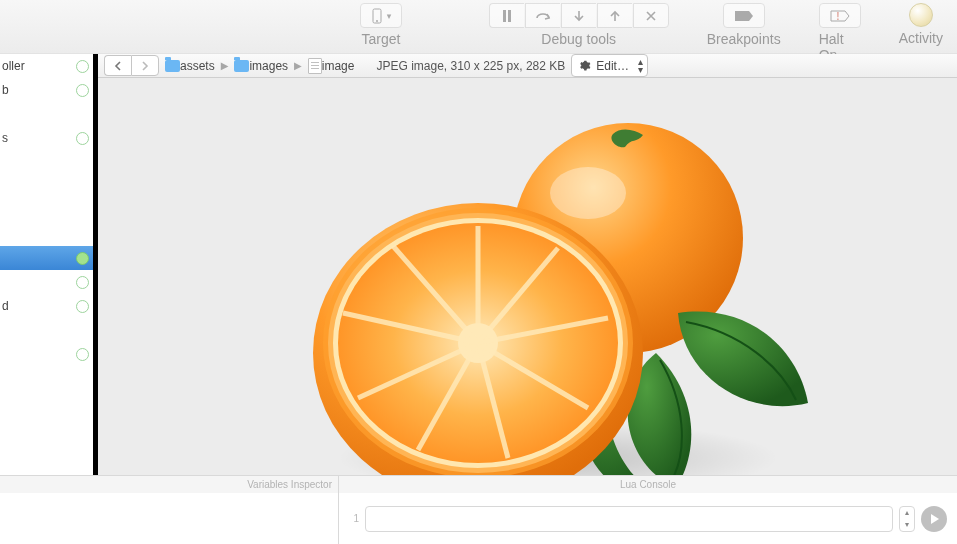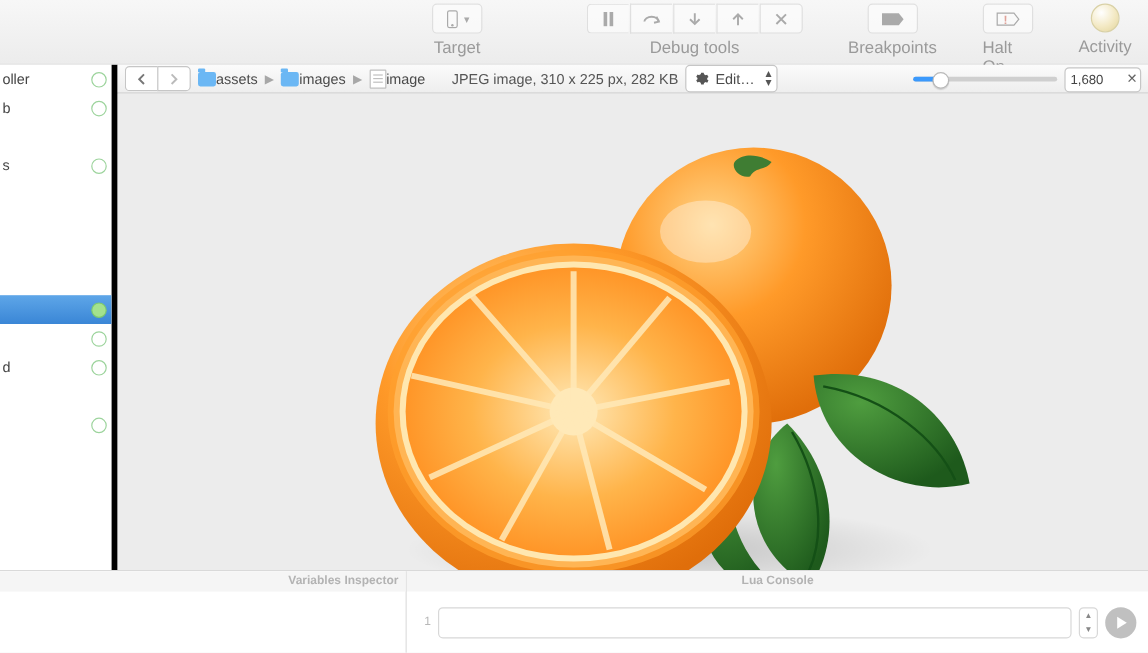--- a/index.html
+++ b/index.html
@@ -44,21 +44,21 @@
 .zoom-fill{position:absolute;left:0;top:0;bottom:0;width:18%;background:#3b99fc;border-radius:2px}
 .zoom-knob{position:absolute;left:18%;top:50%;width:12px;height:12px;margin:-6px 0 0 -6px;border-radius:50%;background:#fff;border:1px solid #b8b8b8;box-shadow:0 1px 1px rgba(0,0,0,.15)}
 .zoom-field{position:relative;height:19px}
 .zoom-field input{width:46px;height:19px;border:1px solid #c6c6c6;border-radius:4px;padding:0 12px 0 4px;font-size:11px;color:#444;background:#fff}
 .zoom-field .x{position:absolute;right:3px;top:50%;transform:translateY(-50%);font-size:11px;color:#666}
 .canvas{flex:1;background:#ececec;position:relative;overflow:hidden}
 .img-stage{position:absolute;left:160px;top:20px;width:560px;height:405px}
 .bottom-zone{height:68px;display:flex;border-top:1px solid #d9d9d9;background:#fafafa}
 .bz-left{width:338px;border-right:1px solid #d9d9d9;background:#fff}
 .bz-right{flex:1;display:flex;flex-direction:column}
-.bz-cap{font-size:10px;color:#b3b3b3;text-align:center;padding:3px 0;font-weight:700;background:#f5f5f5}
+.bz-cap{font-size:10px;color:#b3b3b3;text-align:center;padding:3px 0;font-weight:400;background:#f5f5f5}
 .console-row{flex:1;display:flex;align-items:center;gap:6px;padding:0 10px;background:#fff}
 .ln{font-size:10px;color:#b8b8b8;width:10px;text-align:right}
 .console-input{flex:1;height:24px;border:1px solid #d8d8d8;border-radius:4px;background:#fff}
 .stepper{width:14px;height:24px;border:1px solid #d8d8d8;border-radius:4px;display:flex;flex-direction:column;background:#fff}
 .stepper div{flex:1;display:flex;align-items:center;justify-content:center;font-size:8px;color:#888}
 .play{width:26px;height:26px;border-radius:50%;background:#c0c0c0;display:flex;align-items:center;justify-content:center}
 .play svg{fill:#fff}
 </style>
 </head>
 <body>
@@ -250,30 +250,20 @@
         <span class="meta">JPEG image,  310 x 225 px, 282 KB</span>
 
         <div class="edit-sel">
           <svg width="13" height="13" viewBox="0 0 24 24">
               <path fill="currentColor" d="M12 8a4 4 0 1 0 0 8 4 4 0 0 0 0-8zm9 4a7 7 0 0 0-.1-1l2-1.6-2-3.4-2.4 1A7 7 0 0 0 16 5.3L15.6 3h-4L11 5.3a7 7 0 0 0-2.5 1.4l-2.4-1-2 3.4L6 10.9A7 7 0 0 0 6 13l-2 1.6 2 3.4 2.4-1c.8.6 1.6 1.1 2.5 1.4L11.6 21h4l.4-2.3c.9-.3 1.7-.8 2.5-1.4l2.4 1 2-3.4-2-1.6c.1-.4.1-.8.1-1.3z"></path>
             </svg>
           <span>Edit…</span>
           <span class="chev">▴<br>▾</span>
         </div>
 
-        <div class="zoom-wrap">
-          <div class="zoom-track">
-            <div class="zoom-fill"></div>
-            <div class="zoom-knob"></div>
-          </div>
-          <div class="zoom-field">
-            <input type="text" value="1,680" style="">
-            <span class="x">✕</span>
-          </div>
-        </div>
       </div>
 
       <div class="canvas">
         <div class="img-stage">
           <svg viewBox="0 0 560 405" width="560" height="405">
             <defs>
               <radialGradient id="peel" cx="35%" cy="28%" r="75%">
                 <stop offset="0%" stop-color="#ffd589"></stop>
                 <stop offset="45%" stop-color="#ff9a29"></stop>
                 <stop offset="100%" stop-color="#e06e0a"></stop>

